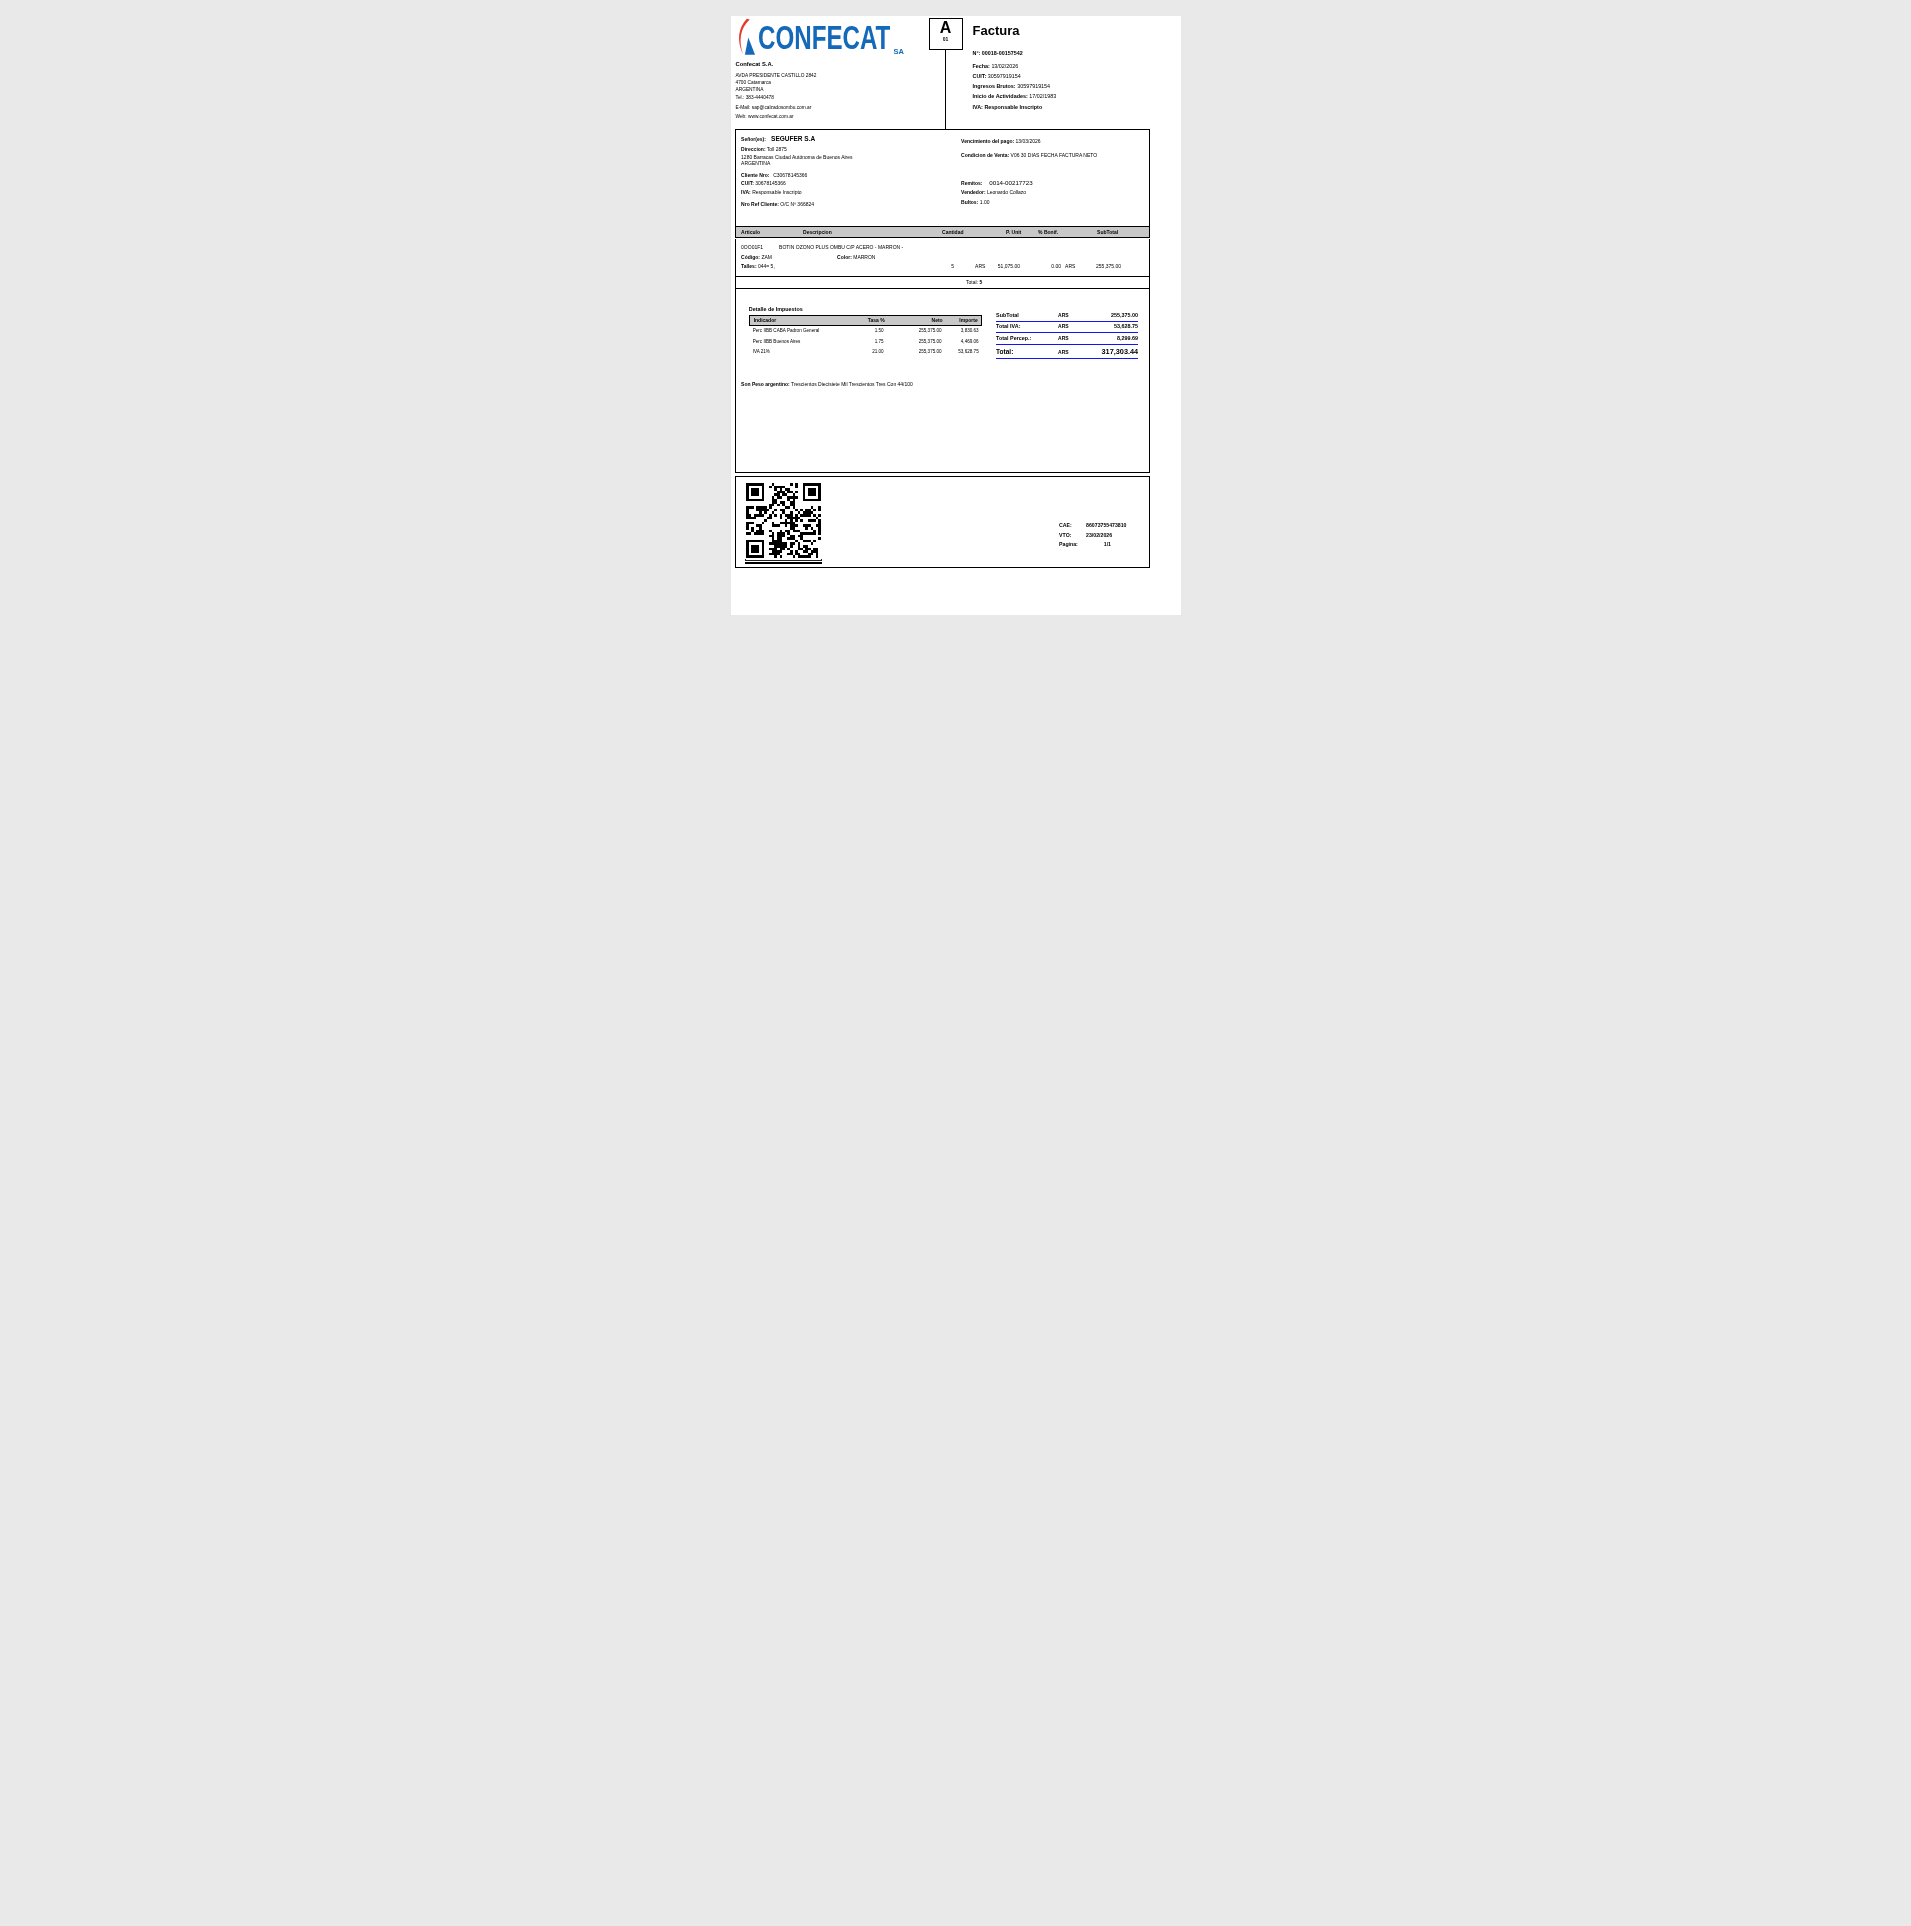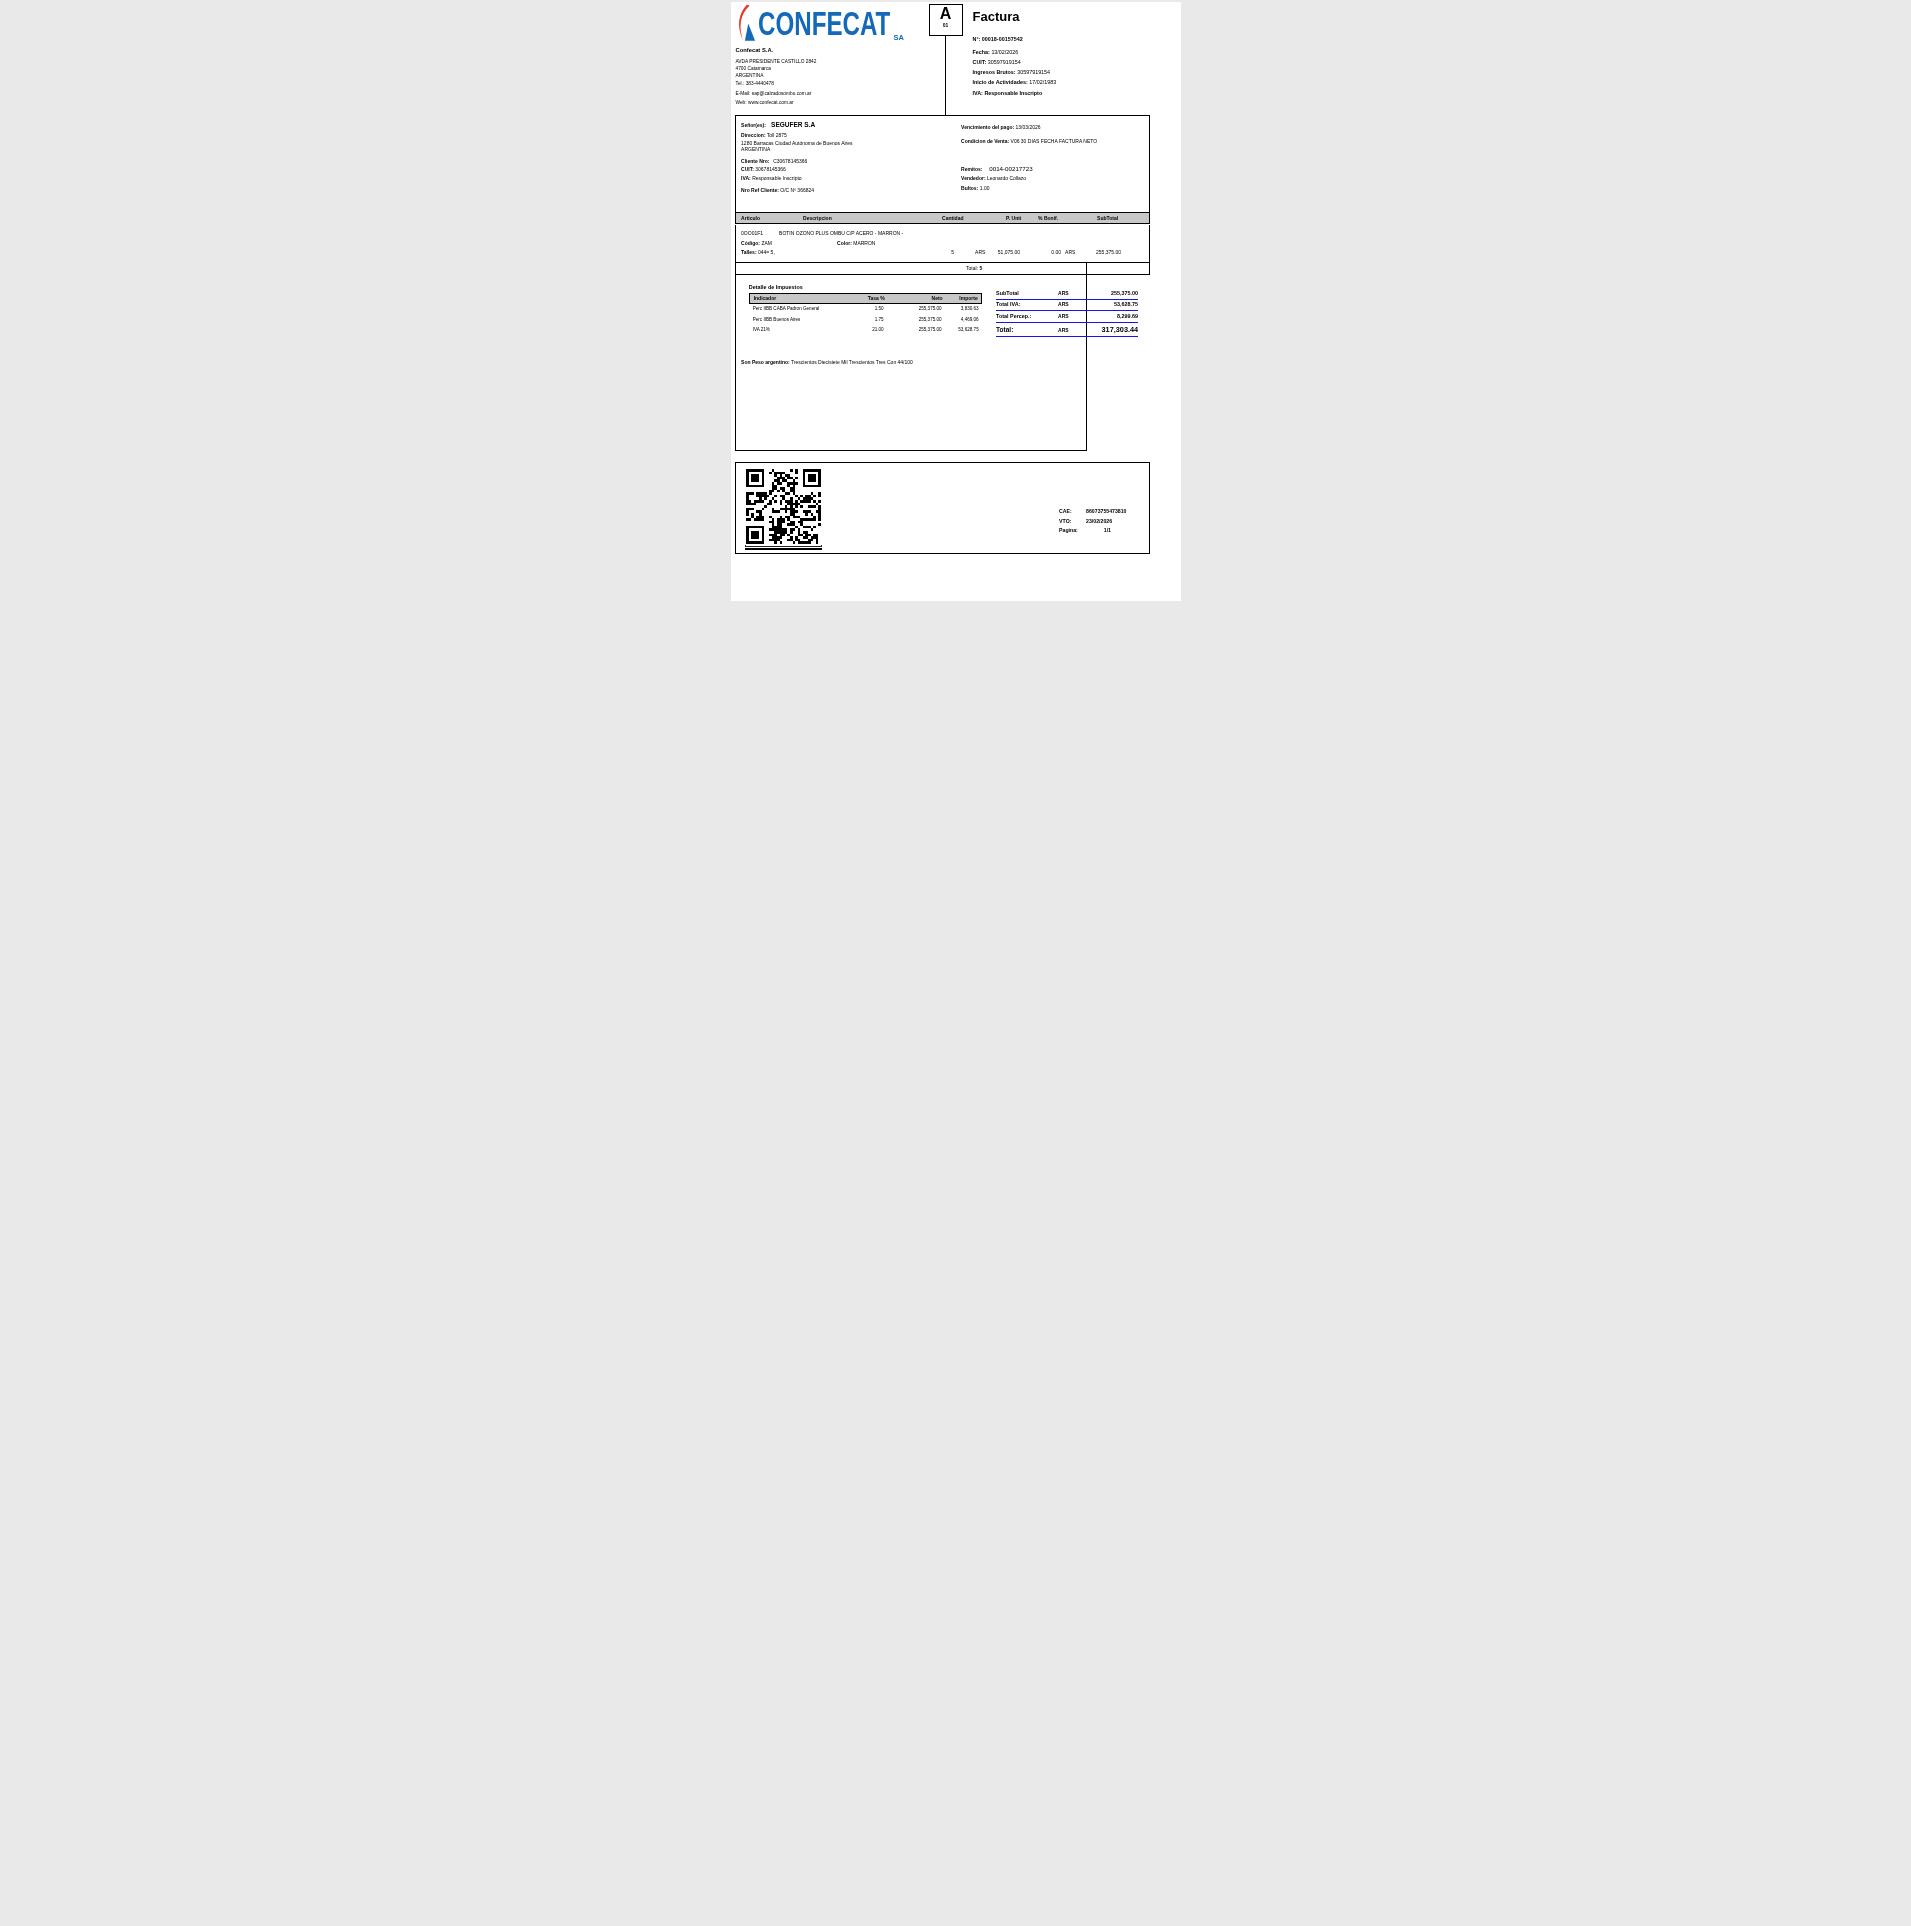--- a/index.html
+++ b/index.html
@@ -1,17 +1,17 @@
 <!DOCTYPE html>
 <html style="font-size:6.2px"><head>
 <meta charset="utf-8">
 <style>
   html,body{margin:0;padding:0;background:#e9e9e9;}
   #sheet{
-    position:relative;width:424px;height:599px;margin:2px auto;background:#ffffff;
+    position:relative;width:424px;height:599px;margin:16px auto;background:#ffffff;
     font-family:"Liberation Sans","DejaVu Sans",sans-serif;color:#000;overflow:hidden;padding-left:26px;
   }
   .b{font-weight:bold;}
   
   .logo{position:absolute;left:3.9px;top:2.3px;width:173px;height:37px;}
   .company-info{position:absolute;left:5px;top:45px;font-size:4.8px;line-height:7px;}
   .company-name{font-size:5.8px;font-weight:bold;margin-bottom:4.2px;}
   .ci-gap-s{margin-top:0.8px;}
   .ci-gap-m{margin-top:2.7px;}
   .header-divider{position:absolute;left:214px;top:3.9px;width:0.8px;height:109px;background:#000;}
@@ -45,21 +45,21 @@
     border-left:0.8px solid #000;border-right:0.8px solid #000;box-sizing:border-box;font-size:5px;
   }
   .num{text-align:right;display:inline-block;}
   .total-band{
     position:absolute;left:4.6px;top:260px;width:415px;height:12.7px;
     border:0.8px solid #000;border-top-width:1.5px;border-bottom-width:1.5px;border-left-width:0.8px;border-right-width:0.8px;
     box-sizing:border-box;font-size:5px;
   }
   
   .detail-box{
-    position:absolute;left:4.6px;top:261px;width:352px;height:188px;
+    position:absolute;left:4.6px;top:269px;width:415px;height:188px;
     border-left:0.8px solid #000;border-right:0.8px solid #000;border-bottom:1.2px solid #000;box-sizing:border-box;
   }
   .tax-title{position:absolute;left:12.7px;top:21px;font-size:5.4px;font-weight:bold;}
   .tax-table{position:absolute;left:12.7px;top:30px;width:233px;font-size:4.6px;}
   .tax-head{
     display:flex;align-items:center;height:10.8px;background:#c8c8c8;
     border:1.2px solid #000;box-sizing:border-box;font-size:5px;font-weight:bold;
   }
   .tax-row{display:flex;align-items:center;height:10.4px;}
   .tax-row:first-of-type{margin-top:2.7px;}

